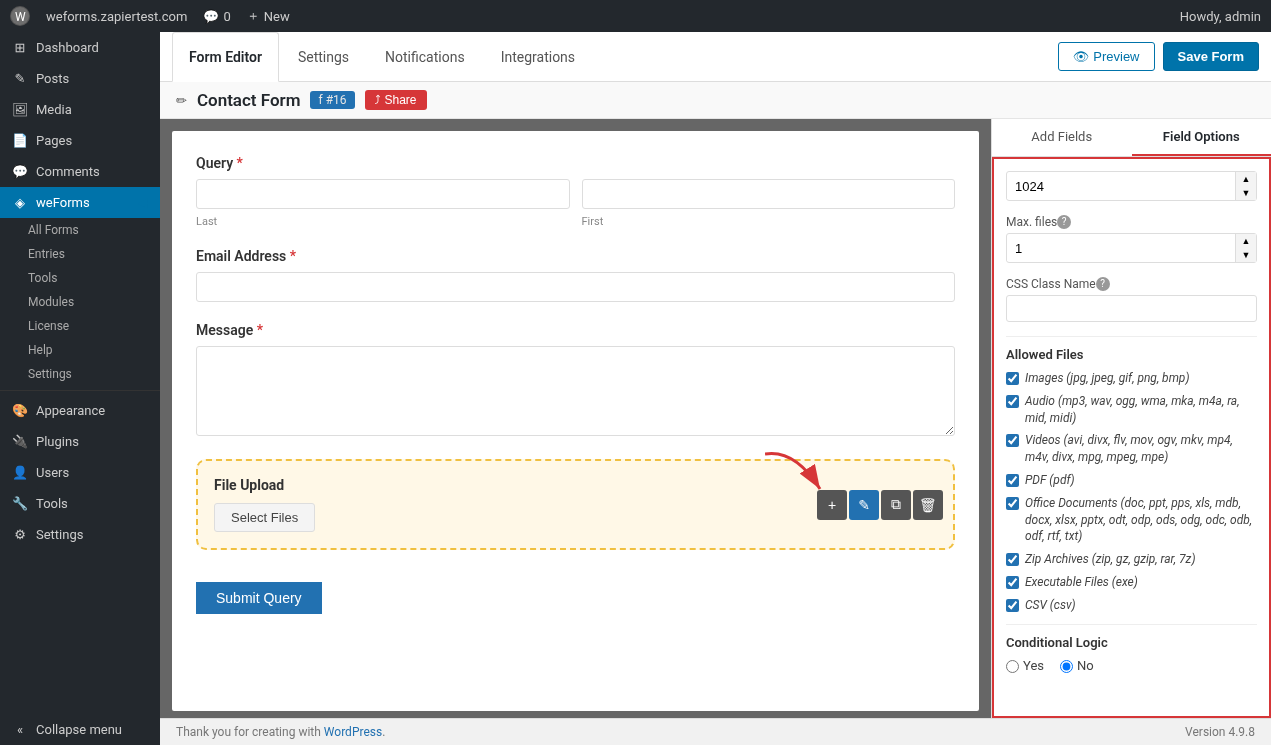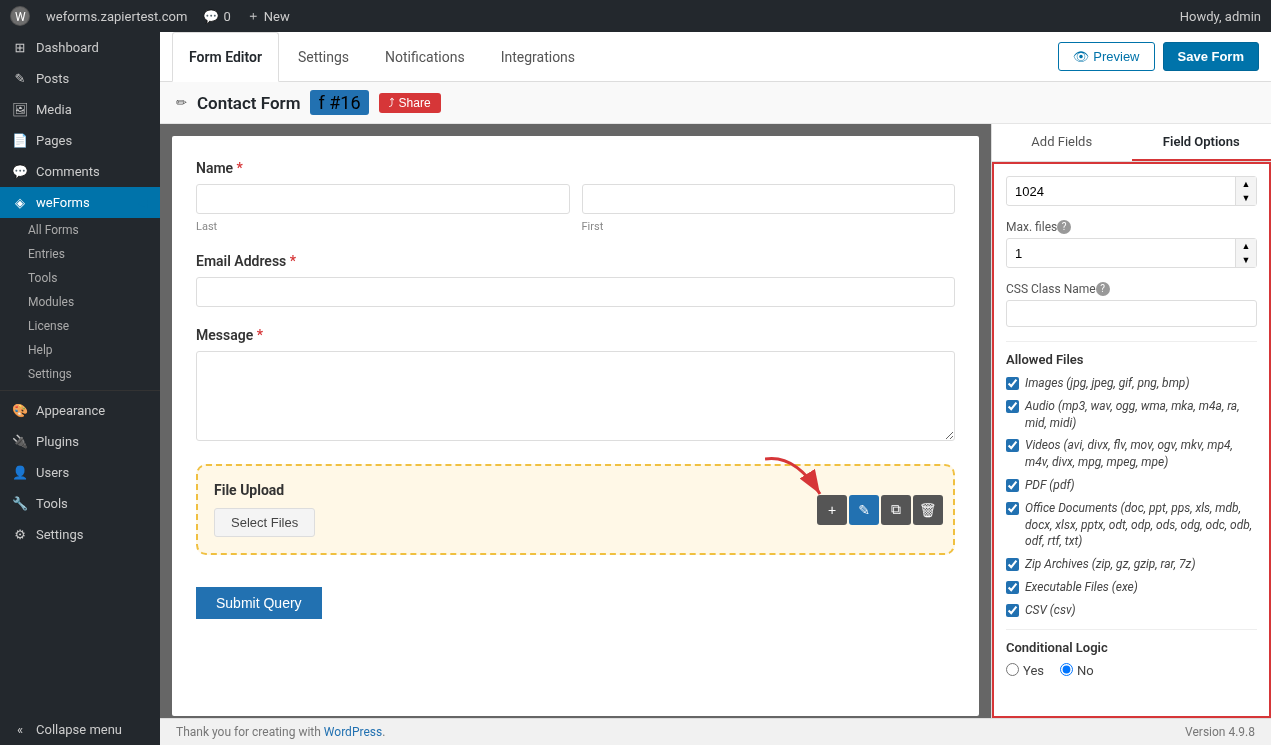--- a/index.html
+++ b/index.html
@@ -33,21 +33,21 @@
     .tab { padding: 8px 16px; font-size: 14px; cursor: pointer; border: 1px solid transparent; border-radius: 3px 3px 0 0; color: #555; text-decoration: none; margin-right: 2px; line-height: 32px; }
     .tab.active { background: #fff; border-color: #ddd #ddd #fff; color: #23282d; font-weight: 600; }
     .tab-actions { margin-left: auto; display: flex; gap: 8px; }
     .btn-preview { background: #fff; border: 1px solid #0073aa; color: #0073aa; padding: 6px 14px; border-radius: 3px; cursor: pointer; font-size: 13px; display: flex; align-items: center; gap: 4px; }
     .btn-save { background: #0073aa; border: 1px solid #006799; color: #fff; padding: 6px 14px; border-radius: 3px; cursor: pointer; font-size: 13px; font-weight: 600; }
 
     
     .form-title-bar { background: #f9f9f9; border-bottom: 1px solid #e5e5e5; padding: 8px 16px; display: flex; align-items: center; gap: 10px; flex-shrink: 0; }
     .form-title-icon { color: #555; }
     .form-title-text { font-size: 17px; font-weight: 600; color: #23282d; }
-    .badge-blue { background: #2271b1; color: #000000; padding: 2px 8px; border-radius: 3px; font-size: 18px; }
+    .badge-blue { background: #2271b1; color: #e5e5e5; padding: 2px 8px; border-radius: 3px; font-size: 12px; }
     .btn-share { background: #d63638; border: none; color: #fff; padding: 3px 10px; border-radius: 3px; font-size: 12px; cursor: pointer; display: flex; align-items: center; gap: 4px; }
 
     
     .form-and-options { display: flex; flex: 1; overflow: hidden; }
 
     
     .form-canvas-wrap { flex: 1; background: #666; overflow-y: auto; padding: 12px; }
     .form-canvas { background: #fff; min-height: 580px; padding: 24px; border-radius: 2px; }
 
     
@@ -93,21 +93,21 @@
     .fo-divider { border-top: 1px solid #eee; margin: 10px 0; }
     .fo-section-title { font-size: 13px; font-weight: 600; color: #333; margin-bottom: 8px; }
 
     
     .fo-checkbox-item { display: flex; align-items: flex-start; gap: 6px; margin-bottom: 6px; }
     .fo-checkbox-item input[type=checkbox] { margin-top: 2px; accent-color: #2271b1; }
     .fo-checkbox-item label { font-size: 12px; color: #444; line-height: 1.4; font-style: italic; }
 
     
     .fo-radio-row { display: flex; align-items: center; gap: 16px; margin-top: 6px; }
-    .fo-radio-item { display: flex; align-items: flex-start; gap: 4px; font-size: 13px; }
+    .fo-radio-item { display: flex; align-items: flex-end; gap: 4px; font-size: 13px; }
 
     
     .footer-bar { background: #f1f1f1; border-top: 1px solid #ddd; padding: 6px 16px; font-size: 12px; color: #777; display: flex; justify-content: space-between; flex-shrink: 0; }
     .footer-bar a { color: #2271b1; text-decoration: none; }
   </style>
 </head>
 <body>
 
 <div class="admin-bar">
   <div class="admin-bar-logo">
@@ -220,21 +220,21 @@
     </div>
 
     <div class="form-and-options">
 
       <div class="form-canvas-wrap">
         <div class="form-canvas">
 
           
           <div class="field-group">
             <div class="field-label">
-              <span>Name</span>
+              <span>Query</span>
               <span class="required-star"> *</span>
             </div>
             <div class="field-row">
               <input class="field-input" type="text" style="">
               <input class="field-input" type="text" style="">
             </div>
             <div class="field-sublabel-row">
               <div class="field-sublabel">Last</div>
               <div class="field-sublabel">First</div>
             </div>

